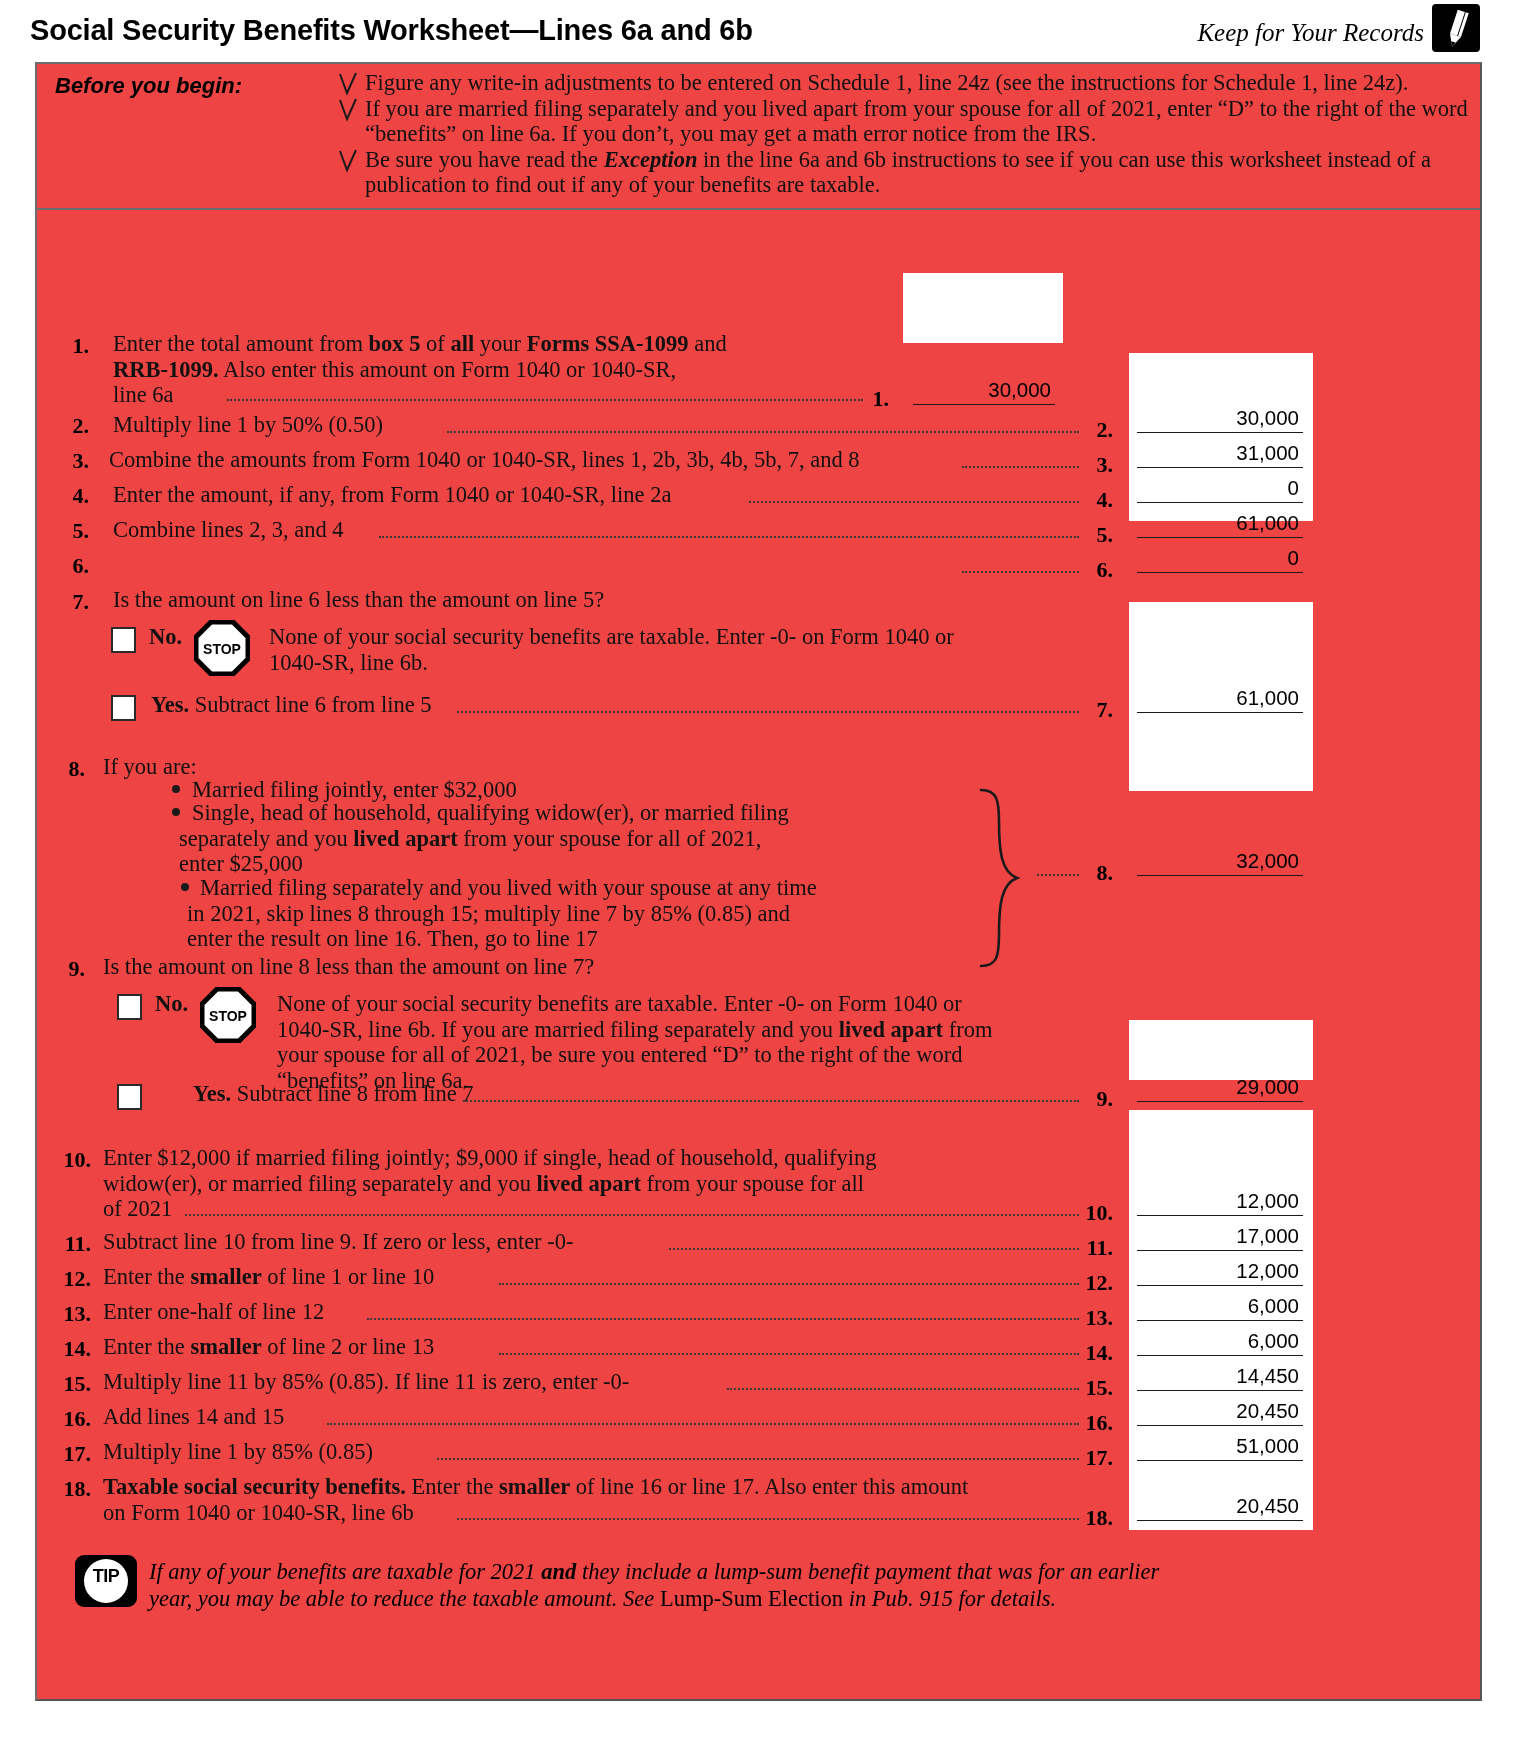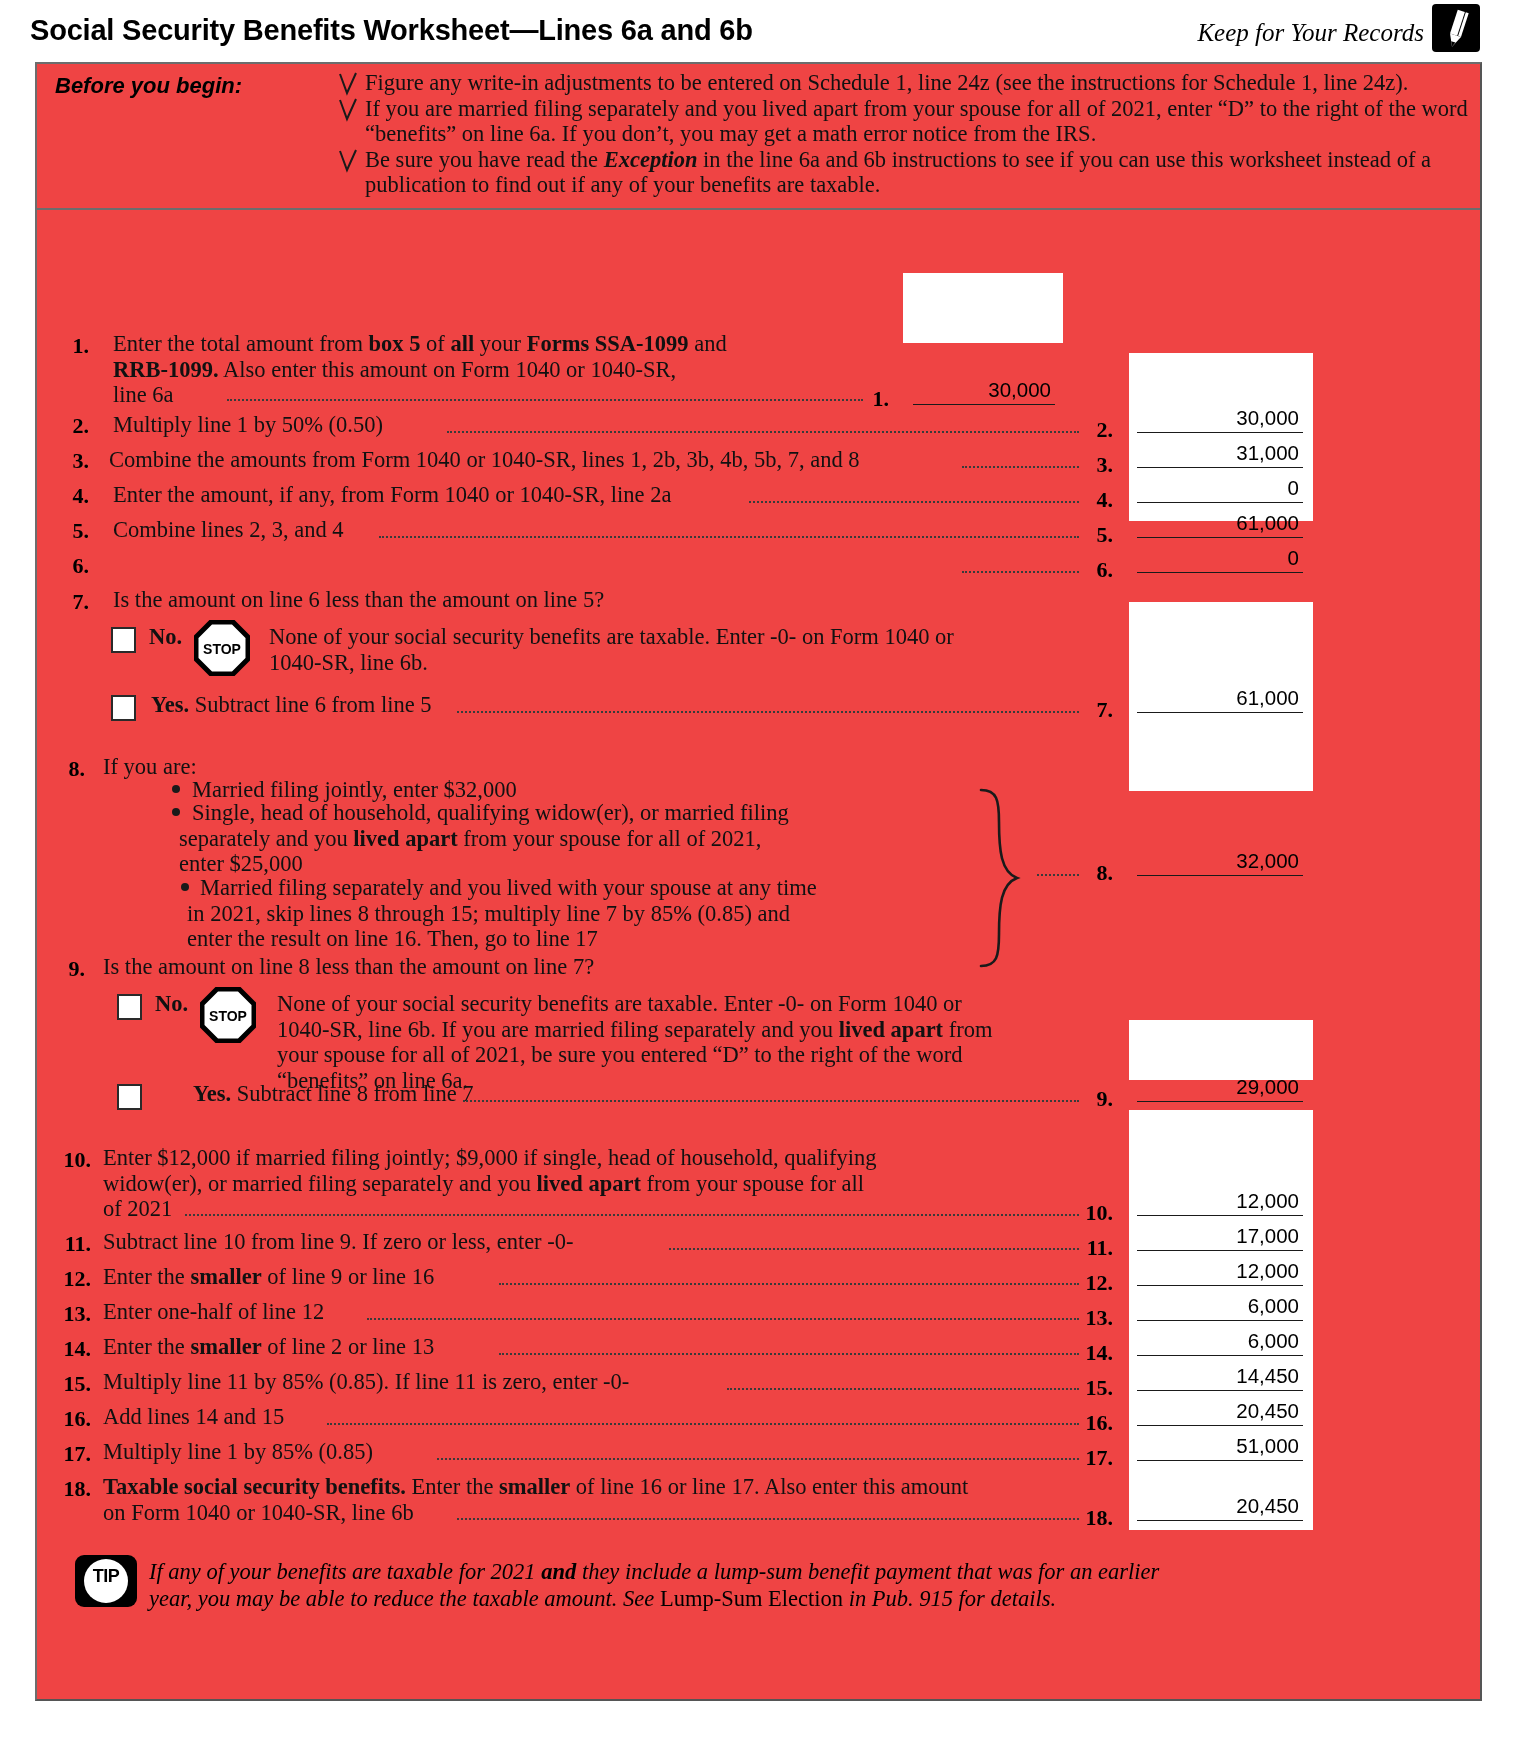--- a/index.html
+++ b/index.html
@@ -377,21 +377,21 @@
     <div class="amt" style="left:1100px; top:979px; width:166px;">12,000</div>
 
     <div class="num" style="left:6px; top:1021px; width:48px;">11.</div>
     <div class="txt" style="left:66px; top:1019px;">Subtract line 10 from line 9. If zero or less, enter -0-</div>
     <div class="leader" style="left:632px; top:1038px; width:410px;"></div>
     <div class="num" style="left:1026px; top:1025px; width:50px;">11.</div>
     <div class="amt" style="left:1100px; top:1014px; width:166px;">17,000</div>
 
     <div class="num" style="left:6px; top:1056px; width:48px;">12.</div>
     <div class="txt" style="left:66px; top:1054px;">
-      <span>Enter the </span><b>smaller</b><span> of line 9 or line 16</span>
+      <span>Enter the </span><b>smaller</b><span> of line 1 or line 10</span>
     </div>
     <div class="leader" style="left:462px; top:1073px; width:580px;"></div>
     <div class="num" style="left:1026px; top:1060px; width:50px;">12.</div>
     <div class="amt" style="left:1100px; top:1049px; width:166px;">12,000</div>
 
     <div class="num" style="left:6px; top:1091px; width:48px;">13.</div>
     <div class="txt" style="left:66px; top:1089px;">Enter one-half of line 12</div>
     <div class="leader" style="left:330px; top:1108px; width:712px;"></div>
     <div class="num" style="left:1026px; top:1095px; width:50px;">13.</div>
     <div class="amt" style="left:1100px; top:1084px; width:166px;">6,000</div>

